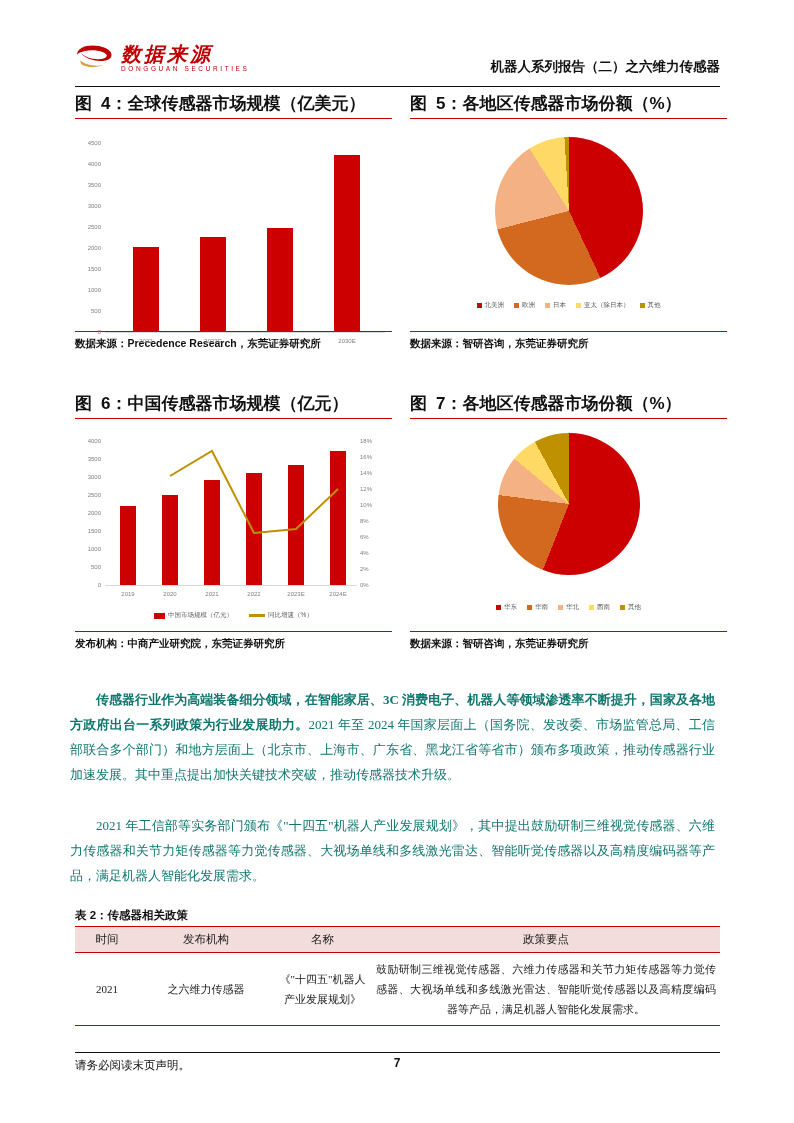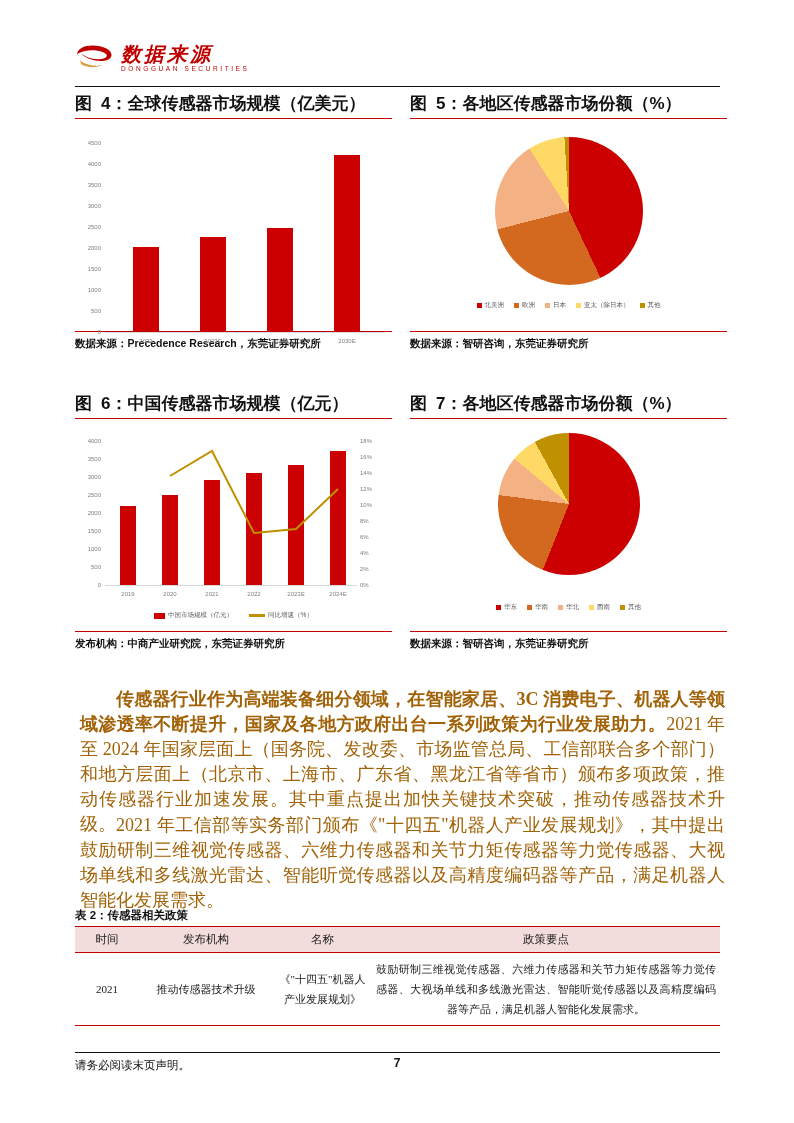--- a/index.html
+++ b/index.html
@@ -89,24 +89,24 @@
 
   
   .sec-head {
     position:absolute; left:0; width:794px; text-align:center;
     font-family:"Liberation Sans", sans-serif;
     font-size:15px; font-weight:bold; color:#111;
   }
 
   
   .para {
-    position:absolute; left:80px; width:645px;
-    font-family:"Liberation Serif", serif;
-    font-size:18px; line-height:25px;
-    color:#a16207; text-align:justify;
+    position:absolute; left:70px; width:645px;
+    font-family:"Liberation Serif", serif;
+    font-size:13px; line-height:25px;
+    color:#0f766e; text-align:justify;
     text-indent:2em;
   }
   .para b { font-weight:bold; }
 
   
   .tbl-wrap { position:absolute; left:75px; width:645px; }
   .tbl-title {
     font-family:"Liberation Sans", sans-serif;
     font-size:11.5px; font-weight:bold; color:#111;
     padding-bottom:3px;
@@ -153,20 +153,21 @@
         <svg width="40" height="26" viewBox="0 0 40 26">
           <path d="M2,11 C2,3 13,0 24,2 C34,4 38,9 36,13 C34,17 26,18 18,16 C12,14.5 8,12 6,9 C10,13 18,16 26,15 C31,14.4 33,12 31,10 C28,7 18,5 10,7 C5,8.2 2,9.5 2,11 Z" fill="#c00000"></path>
           <path d="M5,16 C9,20 19,23 28,21 C22,24 11,24 6,20 Z" fill="#d9a24a"></path>
         </svg>
       </div>
       <div>
         <div class="logo-cn">数据来源</div>
         <div class="logo-en">DONGGUAN SECURITIES</div>
       </div>
     </div>
+    <div class="header-title">机器人系列报告（二）之六维力传感器</div>
   </div>
   <div class="header-rule"></div>
 
   <div class="fig" style="left:75px; top:92px;">
     <div class="fig-title">
       <span class="num">图</span><span>4：</span><span>全球传感器市场规模（亿美元）</span>
     </div>
     <div class="fig-hr-top"></div>
     <div class="fig-body">
       <div class="chart">
@@ -364,21 +365,21 @@
         <tr>
           <th style="width:60px;">时间</th>
           <th style="width:130px;">发布机构</th>
           <th style="width:95px;">名称</th>
           <th>政策要点</th>
         </tr>
       </thead>
       <tbody>
         <tr>
           <td>2021</td>
-          <td>推动传感器技术升级</td>
+          <td>之六维力传感器</td>
           <td>《"十四五"机器人产业发展规划》</td>
           <td class="points">鼓励研制三维视觉传感器、六维力传感器和关节力矩传感器等力觉传感器、大视场单线和多线激光雷达、智能听觉传感器以及高精度编码器等产品，满足机器人智能化发展需求。</td>
         </tr>
       </tbody>
     </table>
   </div>
 
   <div class="footer-rule"></div>
   <div class="footer-left">请务必阅读末页声明。</div>
   <div class="footer-page">7</div>

